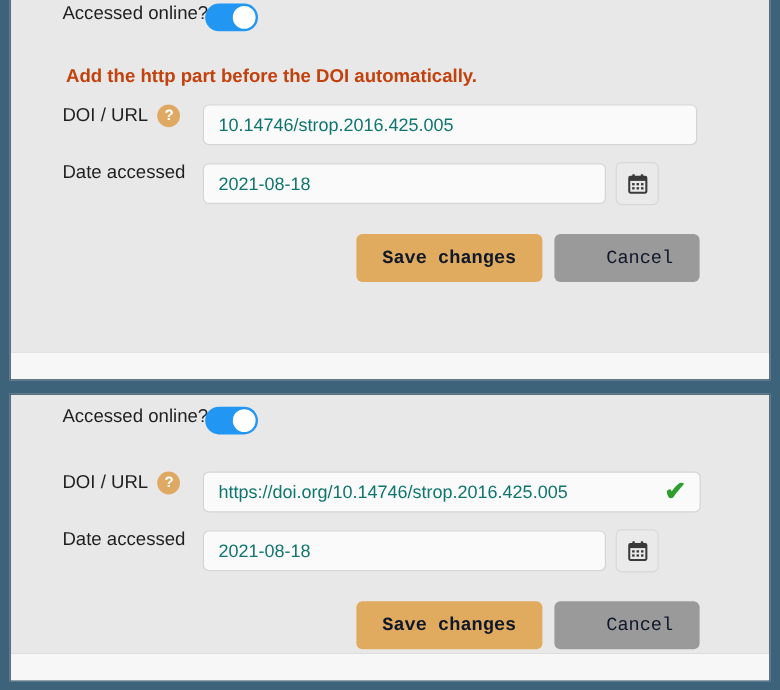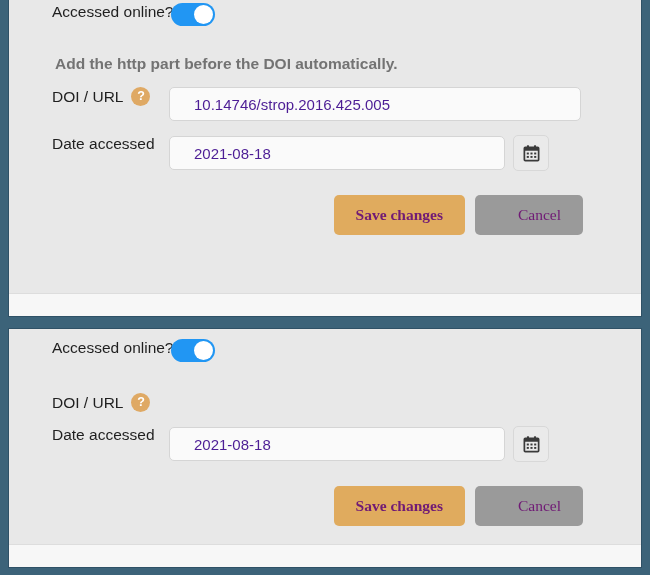--- a/index.html
+++ b/index.html
@@ -109,42 +109,42 @@
   
   .error-block {
     padding: 6px 14px 2px 43px;
     color: #fb2b2b;
     font-size: 15.5px;
     line-height: 1.45;
     max-width: 580px;
   }
   .error-strong {
     font-weight: bold;
-    color: #737373;
+    color: #c2410c;
     display: block;
     margin-top: 2px;
     padding-left: 3px;
   }
 
   
   .input-wrap {
     position: relative;
     display: flex;
     align-items: center;
   }
   .text-input {
     height: 34px;
     background: #fafafa;
     border: 1px solid #d5d5d5;
     border-radius: 5px;
     font-size: 15px;
-    color: #4c1d95;
+    color: #0f766e;
     display: flex;
     align-items: center;
-    padding: 0 24px;
+    padding: 0 12px;
     box-sizing: border-box;
     white-space: nowrap;
     overflow: hidden;
     cursor: text;
   }
   .input-doi   { width: 412px; }
   .input-doi-2 { width: 415px; padding-right: 46px; }
   .input-date  { width: 336px; }
 
   .valid-check {
@@ -178,25 +178,25 @@
     display: flex;
     justify-content: flex-end;
     gap: 10px;
     padding: 0 58px 0 14px;
   }
   .btn {
     height: 40px;
     min-width: 100px;
     border: none;
     border-radius: 5px;
-    color: #701a75;
+    color: #0f172a;
     font-size: 15.5px;
     padding: 0 22px;
     cursor: pointer;
-    font-family: Liberation Serif, serif;
+    font-family: Liberation Mono, monospace;
   }
   .btn-save {
     background: #e0ab5e;
     font-weight: bold;
   }
   .btn-cancel {
     background: #9a9a9a;
     font-weight: normal;
     padding-left: 43px;
   }
@@ -284,20 +284,24 @@
         </div>
       </div>
 
       <div class="sp-20"></div>
 
       <div class="row">
         <div class="field-label">
           <span>DOI / URL</span>
           <span class="help-badge">?</span>
         </div>
+        <div class="input-wrap">
+          <div class="text-input input-doi-2" placeholder="DOI / URL">https://doi.org/10.14746/strop.2016.425.005</div>
+          <span class="valid-check">✔</span>
+        </div>
       </div>
 
       <div class="sp-14"></div>
 
       <div class="row">
         <div class="field-label">Date accessed</div>
         <div class="input-wrap">
           <div class="text-input input-date" placeholder="Date accessed">2021-08-18</div>
           <div class="cal-btn">
             <svg width="19" height="19" viewBox="0 0 20 20">

